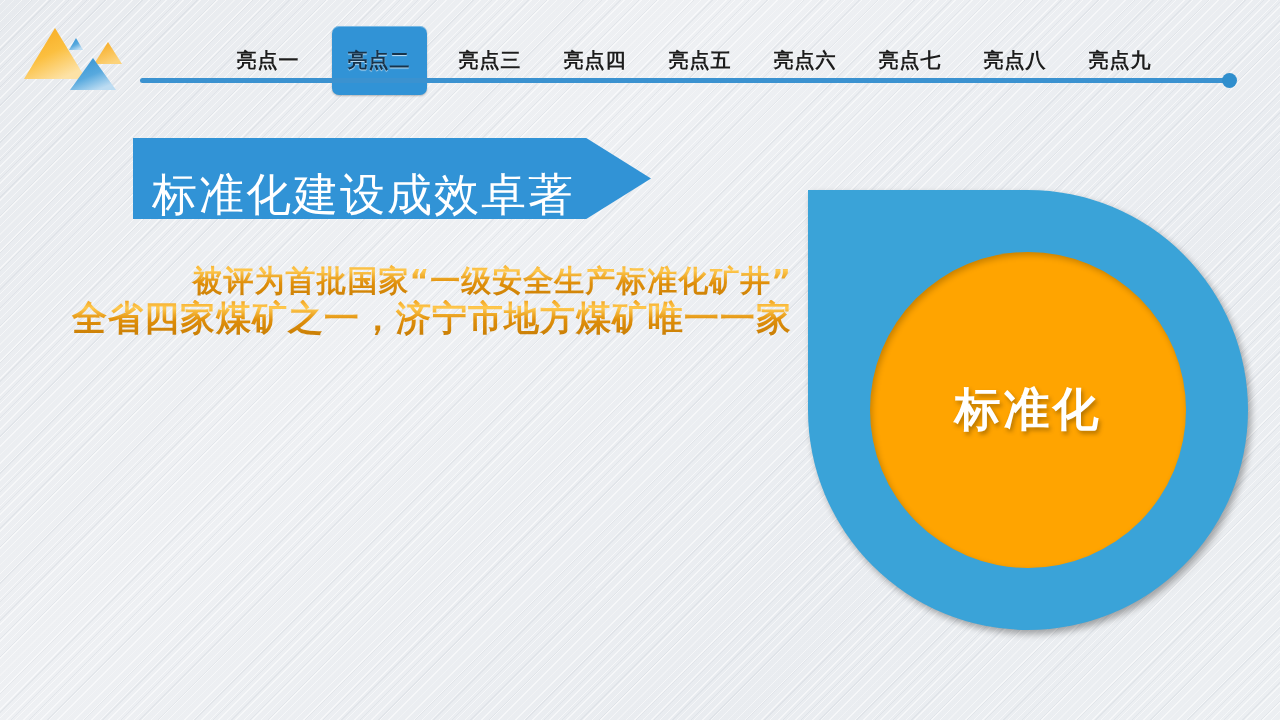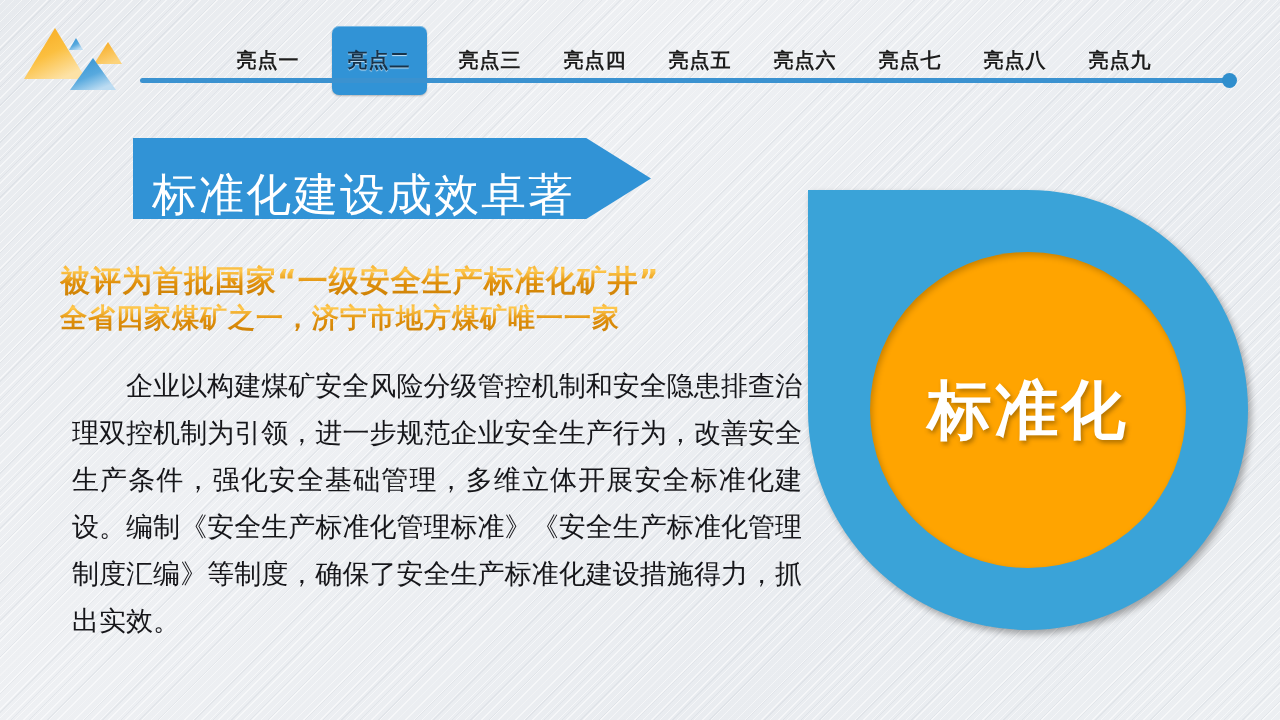--- a/index.html
+++ b/index.html
@@ -113,43 +113,43 @@
     margin-left: 19px;
     letter-spacing: 2px;
     font-family: Liberation Mono, monospace;
     font-weight: normal;
     margin-top: 32px;
   }
 
   
   #subtitle {
     position: absolute;
-    left: 60px;
+    left: 52px;
     top: 262px;
     width: 740px;
-    text-align: left;
+    text-align: right;
   }
   .subtitle-line {
     font-family: "DejaVu Sans", "Liberation Sans", sans-serif;
     font-weight: bold;
     background: linear-gradient(180deg, #f0a21e 0%, #ffc94f 22%, #e08f0a 55%, #c87e06 100%);
     -webkit-background-clip: text;
     background-clip: text;
     color: transparent;
     -webkit-text-fill-color: transparent;
     text-shadow: none;
     white-space: nowrap;
   }
   .subtitle-line.l1 {
     font-size: 30px;
     letter-spacing: 1px;
     line-height: 38px;
   }
   .subtitle-line.l2 {
-    font-size: 27px;
+    font-size: 35px;
     letter-spacing: 1px;
     line-height: 36px;
   }
 
   
   #body-copy {
     position: absolute;
     left: 72px;
     top: 362px;
     width: 730px;
@@ -184,21 +184,21 @@
     width: 316px;
     height: 316px;
     border-radius: 50%;
     background: #ffa400;
     box-shadow: inset 2px 3px 6px rgba(0,0,0,0.22);
     display: flex;
     align-items: center;
     justify-content: center;
   }
   #teardrop-label {
-    font-size: 64px;
+    font-size: 46px;
     font-weight: bold;
     color: #ffffff;
     letter-spacing: 3px;
     font-family: "DejaVu Sans", "Liberation Sans", sans-serif;
     text-shadow: 2px 3px 4px rgba(90,60,0,0.45);
   }
 </style>
 </head>
 <body>
 
@@ -246,21 +246,20 @@
 
   <div id="title-banner">
     <span id="title-banner-text">标准化建设成效卓著</span>
   </div>
 
   <div id="subtitle">
     <div class="subtitle-line l1">被评为首批国家“一级安全生产标准化矿井”</div>
     <div class="subtitle-line l2">全省四家煤矿之一，济宁市地方煤矿唯一一家</div>
   </div>
 
-  <div id="body-copy">企业以构建煤矿安全风险分级管控机制和安全隐患排查治理双控机制为引领，进一步规范企业安全生产行为，改善安全生产条件，强化安全基础管理，多维立体开展安全标准化建设。编制《安全生产标准化管理标准》《安全生产标准化管理制度汇编》等制度，确保了安全生产标准化建设措施得力，抓出实效。</div>
 
   <div id="teardrop-wrap">
     <div id="teardrop">
       <div id="teardrop-inner-circle">
         <span id="teardrop-label">标准化</span>
       </div>
     </div>
   </div>
 
 </div>

